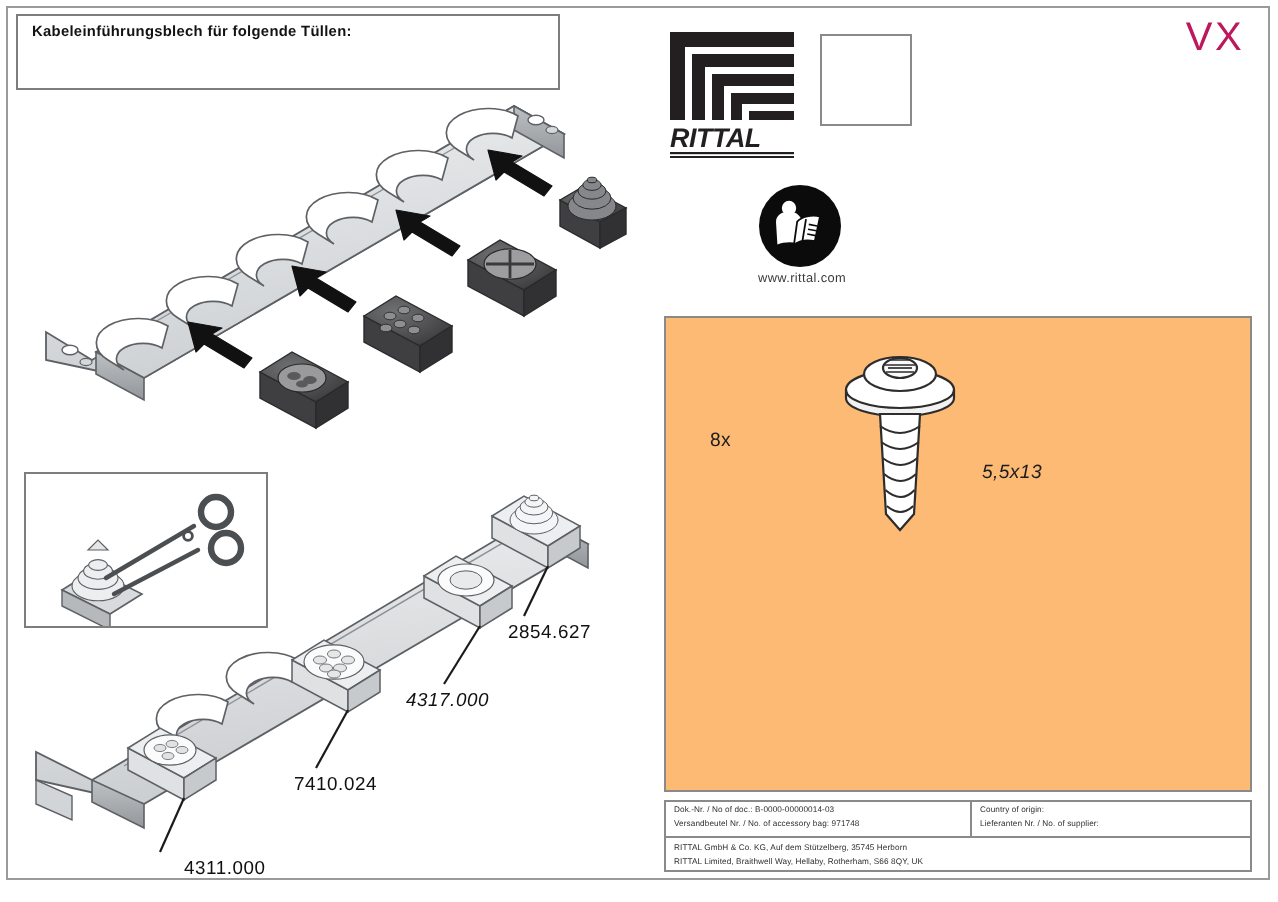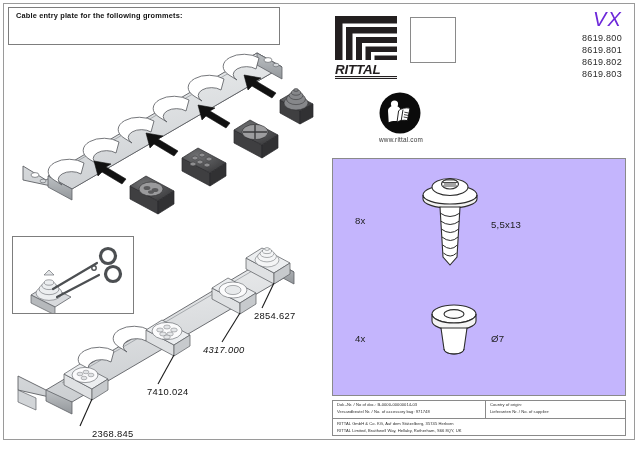--- a/index.html
+++ b/index.html
@@ -32,41 +32,41 @@
   }
   
   .plate2-wrap{position:absolute;left:2px;top:240px;width:312px;height:195px;}
   .callout{
     position:absolute;font-size:9.4px;letter-spacing:.3px;color:#111;white-space:nowrap;
   }
   
   .right-col{position:absolute;left:318px;top:0;width:314px;height:435px;}
   .vx{
     position:absolute;right:14px;top:4px;font-size:20px;letter-spacing:1.2px;
-    color:#6d28d9;font-weight:400;font-style:italic;
+    color:#be185d;font-weight:400;
   }
   .partnos{position:absolute;right:14px;top:28px;text-align:right;}
   .partno{font-size:9px;line-height:12.1px;color:#2a2a2a;letter-spacing:.3px;}
   
   .logo-wrap{position:absolute;left:13px;top:12px;width:64px;height:74px;text-align:center;}
   .logo-mark{width:62px;height:44px;display:block;}
   .logo-word{width:62px;height:17px;display:block;margin-top:2px;}
   .white-square{
     position:absolute;left:88px;top:13px;width:46px;height:46px;
     border:1px solid #8a8a8a;background:#fff;box-sizing:border-box;
   }
   .manual-icon{position:absolute;left:57px;top:88px;width:42px;height:42px;}
   .rittal-url{
     position:absolute;left:36px;top:132px;width:86px;text-align:center;
     font-size:6.4px;color:#3a3a3a;letter-spacing:.2px;
   }
   
   .parts-box{
     position:absolute;left:10px;top:154px;width:294px;height:238px;
-    border:1px solid #8a8a8a;background:#c4b5fd;box-sizing:border-box;
+    border:1px solid #8a8a8a;background:#fdba74;box-sizing:border-box;
   }
   .part-row{position:absolute;left:0;width:100%;height:110px;}
   .part-qty{position:absolute;left:22px;font-size:9.6px;color:#1c1c1c;letter-spacing:.2px;}
   .part-spec{position:absolute;left:158px;font-size:9.6px;color:#1c1c1c;letter-spacing:.2px;}
   .part-art{position:absolute;left:86px;}
   
   .footer{
     position:absolute;left:10px;top:396px;width:294px;height:36px;
     border:1px solid #8a8a8a;background:#fff;box-sizing:border-box;
   }
@@ -80,21 +80,21 @@
   .f-bot .f-line{font-size:4.1px;line-height:6.7px;}
 </style>
 </head>
 <body>
 
 <div class="page">
 
   <div class="left-col">
 
     <div class="header-box">
-      <div class="hdr-line b">Cable entry plate for the following grommets:</div>
+      <div class="hdr-line b">Kabeleinführungsblech für folgende Tüllen:</div>
     </div>
 
     <div class="iso-wrap">
       <svg viewBox="0 0 306 182" width="306" height="182">
         <defs>
           <linearGradient id="gMetal" x1="0" y1="0" x2="0.3" y2="1">
             <stop offset="0" stop-color="#eef0f1"></stop>
             <stop offset="1" stop-color="#cdd0d3"></stop>
           </linearGradient>
           <linearGradient id="gEdge" x1="0" y1="0" x2="0" y2="1">
@@ -298,21 +298,21 @@
         </g>
 
         <g stroke="#1b1b1b" stroke-width="1.1" fill="none">
           <path d="M86,155 L74,182"></path>
           <path d="M168,111 L152,140"></path>
           <path d="M234,69 L216,98"></path>
           <path d="M268,39 L256,64"></path>
         </g>
       </svg>
 
-      <div class="callout" style="left:86px;top:184px;">2368.845</div>
+      <div class="callout" style="left:86px;top:184px;">4311.000</div>
       <div class="callout" style="left:141px;top:142px;">7410.024</div>
       <div class="callout" style="left:197px;top:100px;font-style:italic;">4317.000</div>
       <div class="callout" style="left:248px;top:66px;">2854.627</div>
     </div>
   </div>
 
   <div class="right-col">
 
     <div class="logo-wrap">
       <svg class="logo-mark" viewBox="0 0 62 44">
@@ -337,26 +337,20 @@
         <circle cx="15.5" cy="12" r="3.6" fill="#fff"></circle>
         <path d="M9,19 c0,-3.2 3,-5.2 6.5,-5.2 c3,0 5.2,1.6 6,3.6 l-2.4,12 c-2.6,-0.6 -6.8,-0.4 -9.4,0.8 Z" fill="#fff"></path>
         <path d="M19.6,18.8 c2.2,-2.4 7,-3.6 11.4,-2.6 l-2.6,12.4 c-4.2,-1 -8,0 -10.4,1.6 Z" fill="#fff" stroke="#0b0b0b" stroke-width="0.9"></path>
         <path d="M24,17.6 L22,29.8" stroke="#0b0b0b" stroke-width="0.9" fill="none"></path>
         <path d="M25.4,20.2 L29.6,21 M25,22.6 L29.2,23.4 M24.6,25 L28.8,25.8" stroke="#0b0b0b" stroke-width="0.8"></path>
       </svg>
     </div>
     <div class="rittal-url">www.rittal.com</div>
 
     <div class="vx">VX</div>
-    <div class="partnos">
-      <div class="partno">8619.800</div>
-      <div class="partno">8619.801</div>
-      <div class="partno">8619.802</div>
-      <div class="partno">8619.803</div>
-    </div>
 
     <div class="parts-box">
 
       <div class="part-row" style="top:14px;">
         <div class="part-qty" style="top:42px;">8x</div>
         <div class="part-art" style="top:0;">
           <svg viewBox="0 0 62 100" width="62" height="100">
             <ellipse cx="31" cy="22" rx="27" ry="10" fill="#fff" stroke="#2d2d2d" stroke-width="1.1"></ellipse>
             <path d="M4,22 c0,5 12,9 27,9 c15,0 27,-4 27,-9 l0,4 c0,5 -12,9 -27,9 c-15,0 -27,-4 -27,-9 Z" fill="#f2f2f2" stroke="#2d2d2d" stroke-width="1.1"></path>
             <ellipse cx="31" cy="14" rx="18" ry="8.5" fill="#fff" stroke="#2d2d2d" stroke-width="1.1"></ellipse>
@@ -370,36 +364,23 @@
             <g stroke="#2d2d2d" stroke-width="1" fill="none">
               <path d="M21,40 q10,7 20,0"></path>
               <path d="M21.6,48 q9.6,7 18.8,0"></path>
               <path d="M22.3,56 q9.2,7 17.4,0"></path>
               <path d="M23,64 q8.6,7 16,0"></path>
               <path d="M23.7,72 q8,7 14.6,0"></path>
               <path d="M24.4,80 q7,6 13.2,0"></path>
             </g>
           </svg>
         </div>
-        <div class="part-spec" style="top:46px;">5,5x13</div>
+        <div class="part-spec" style="top:58px;font-style:italic;">5,5x13</div>
       </div>
 
-      <div class="part-row" style="top:128px;">
-        <div class="part-qty" style="top:46px;">4x</div>
-        <div class="part-art" style="top:14px;left:90px;">
-          <svg viewBox="0 0 62 62" width="62" height="62">
-            <ellipse cx="31" cy="13" rx="22" ry="9" fill="#fff" stroke="#2d2d2d" stroke-width="1.1"></ellipse>
-            <path d="M9,13 c0,5 10,9 22,9 c12,0 22,-4 22,-9 l0,7 c0,5 -10,9 -22,9 c-12,0 -22,-4 -22,-9 Z" fill="#f4f4f4" stroke="#2d2d2d" stroke-width="1.1"></path>
-            <ellipse cx="31" cy="13" rx="10" ry="4.4" fill="#fcfcfc" stroke="#2d2d2d" stroke-width="1.1"></ellipse>
-            <path d="M18,27 L44,27 L41,48 c0,3 -4.5,5 -10,5 c-5.5,0 -10,-2 -10,-5 Z" fill="#fff" stroke="#2d2d2d" stroke-width="1.1"></path>
-            <path d="M21,48 c0,3 4.5,5 10,5 c5.5,0 10,-2 10,-5" fill="none" stroke="#2d2d2d" stroke-width="1"></path>
-          </svg>
-        </div>
-        <div class="part-spec" style="top:46px;">Ø7</div>
-      </div>
     </div>
 
     <div class="footer">
       <div class="f-top">
         <div class="f-divider"></div>
         <div class="f-cell l">
           <div class="f-line">Dok.-Nr. / No of doc.: B-0000-00000014-03</div>
           <div class="f-line">Versandbeutel Nr. / No. of accessory bag: 971748</div>
         </div>
         <div class="f-cell r">

